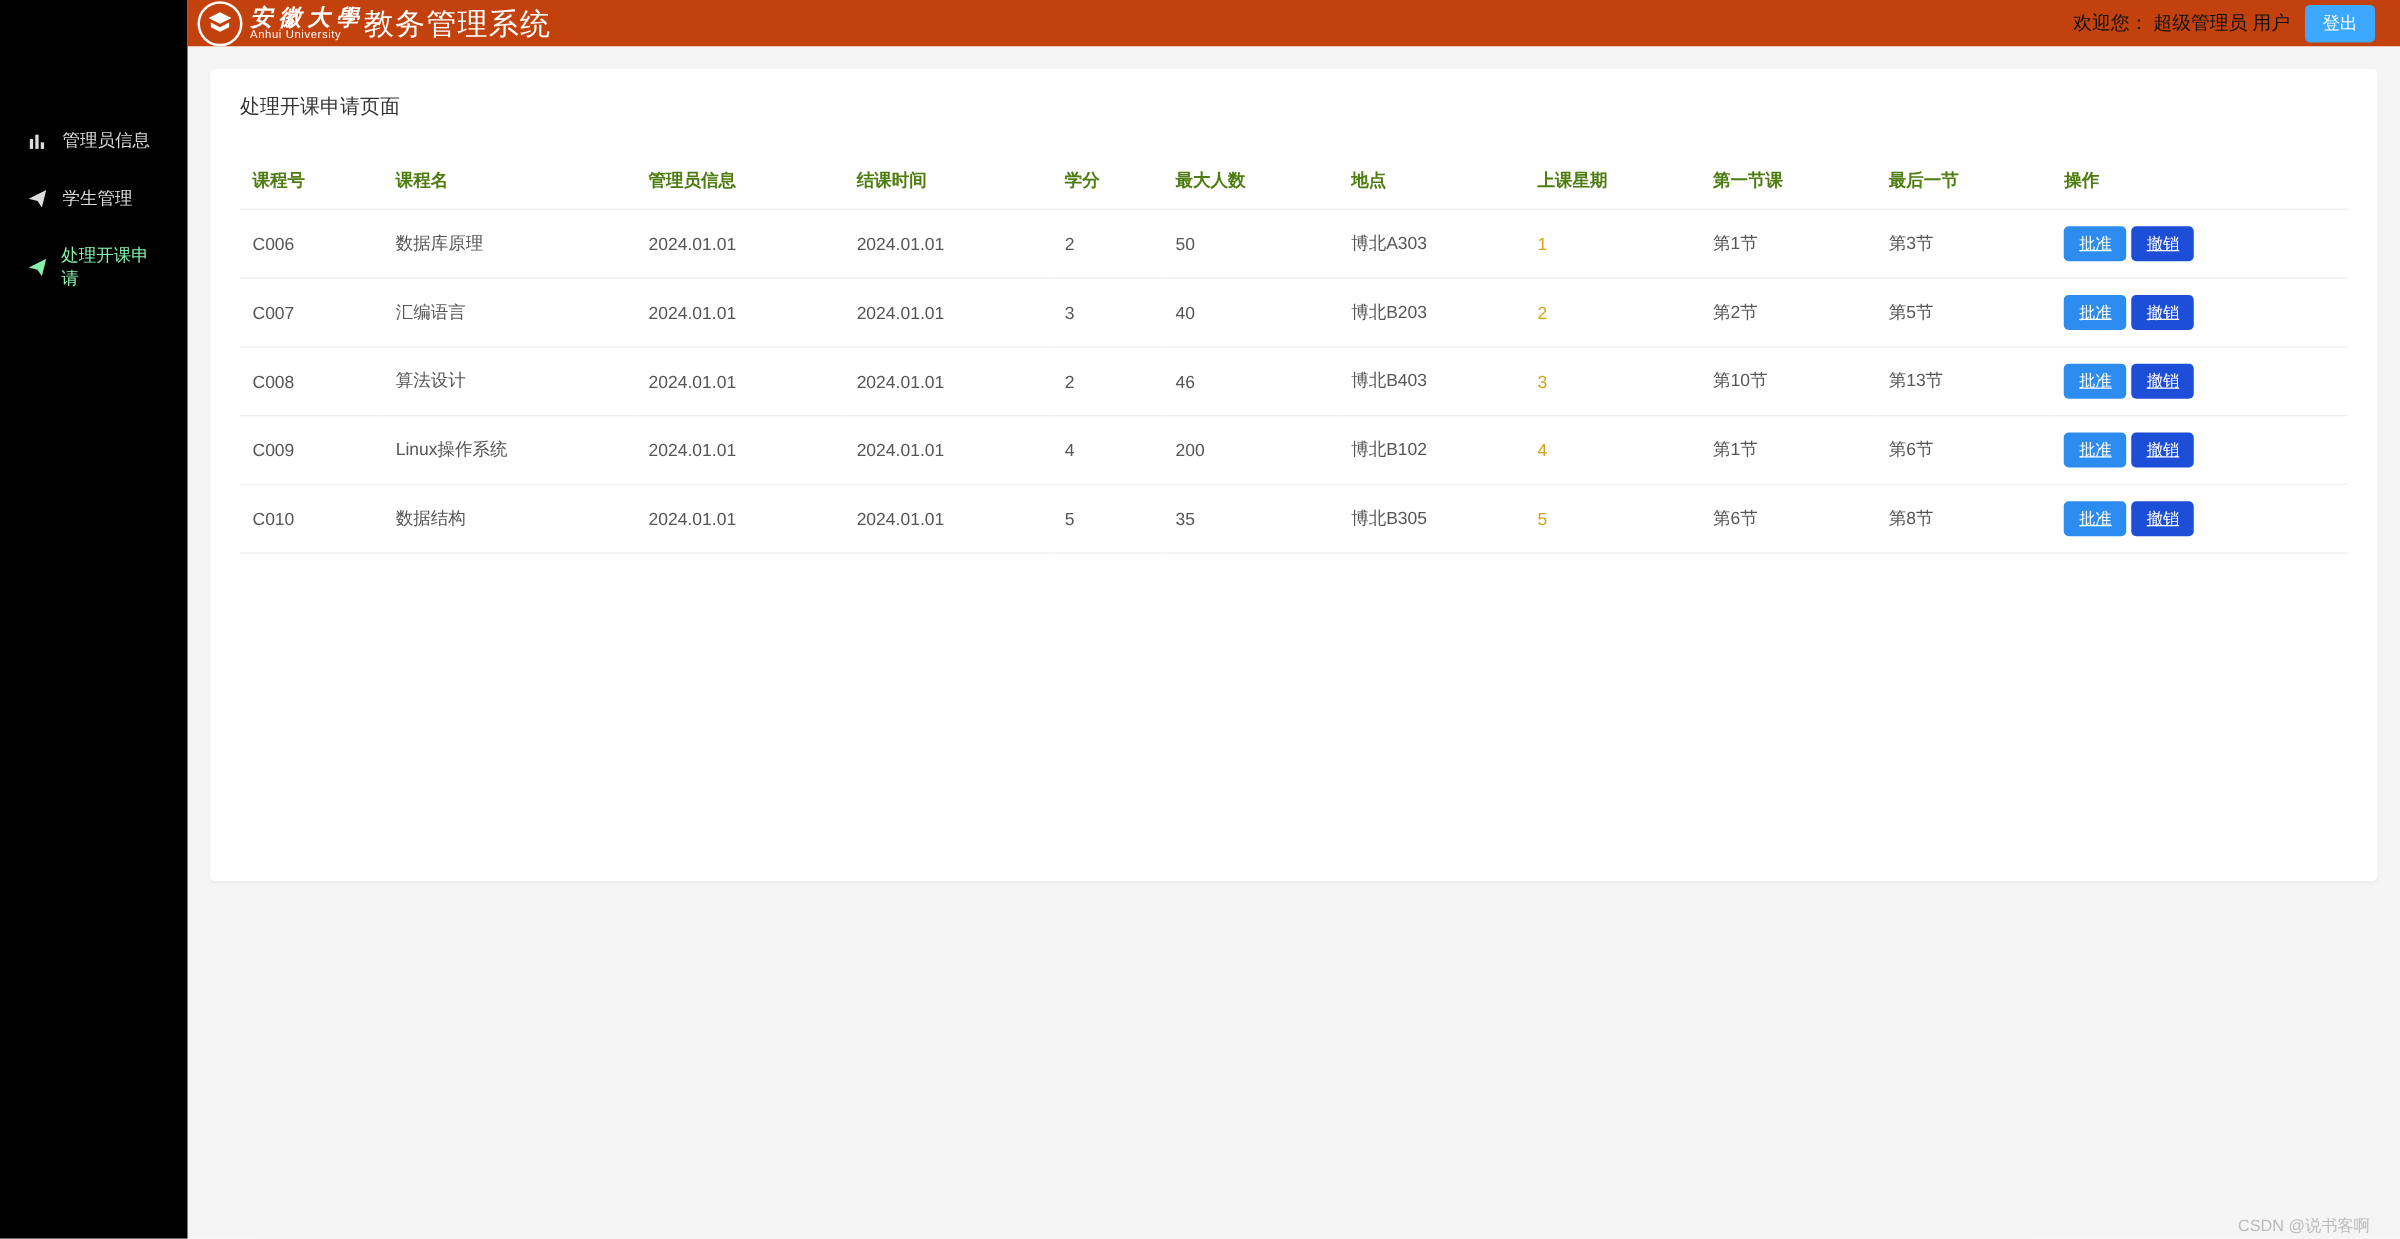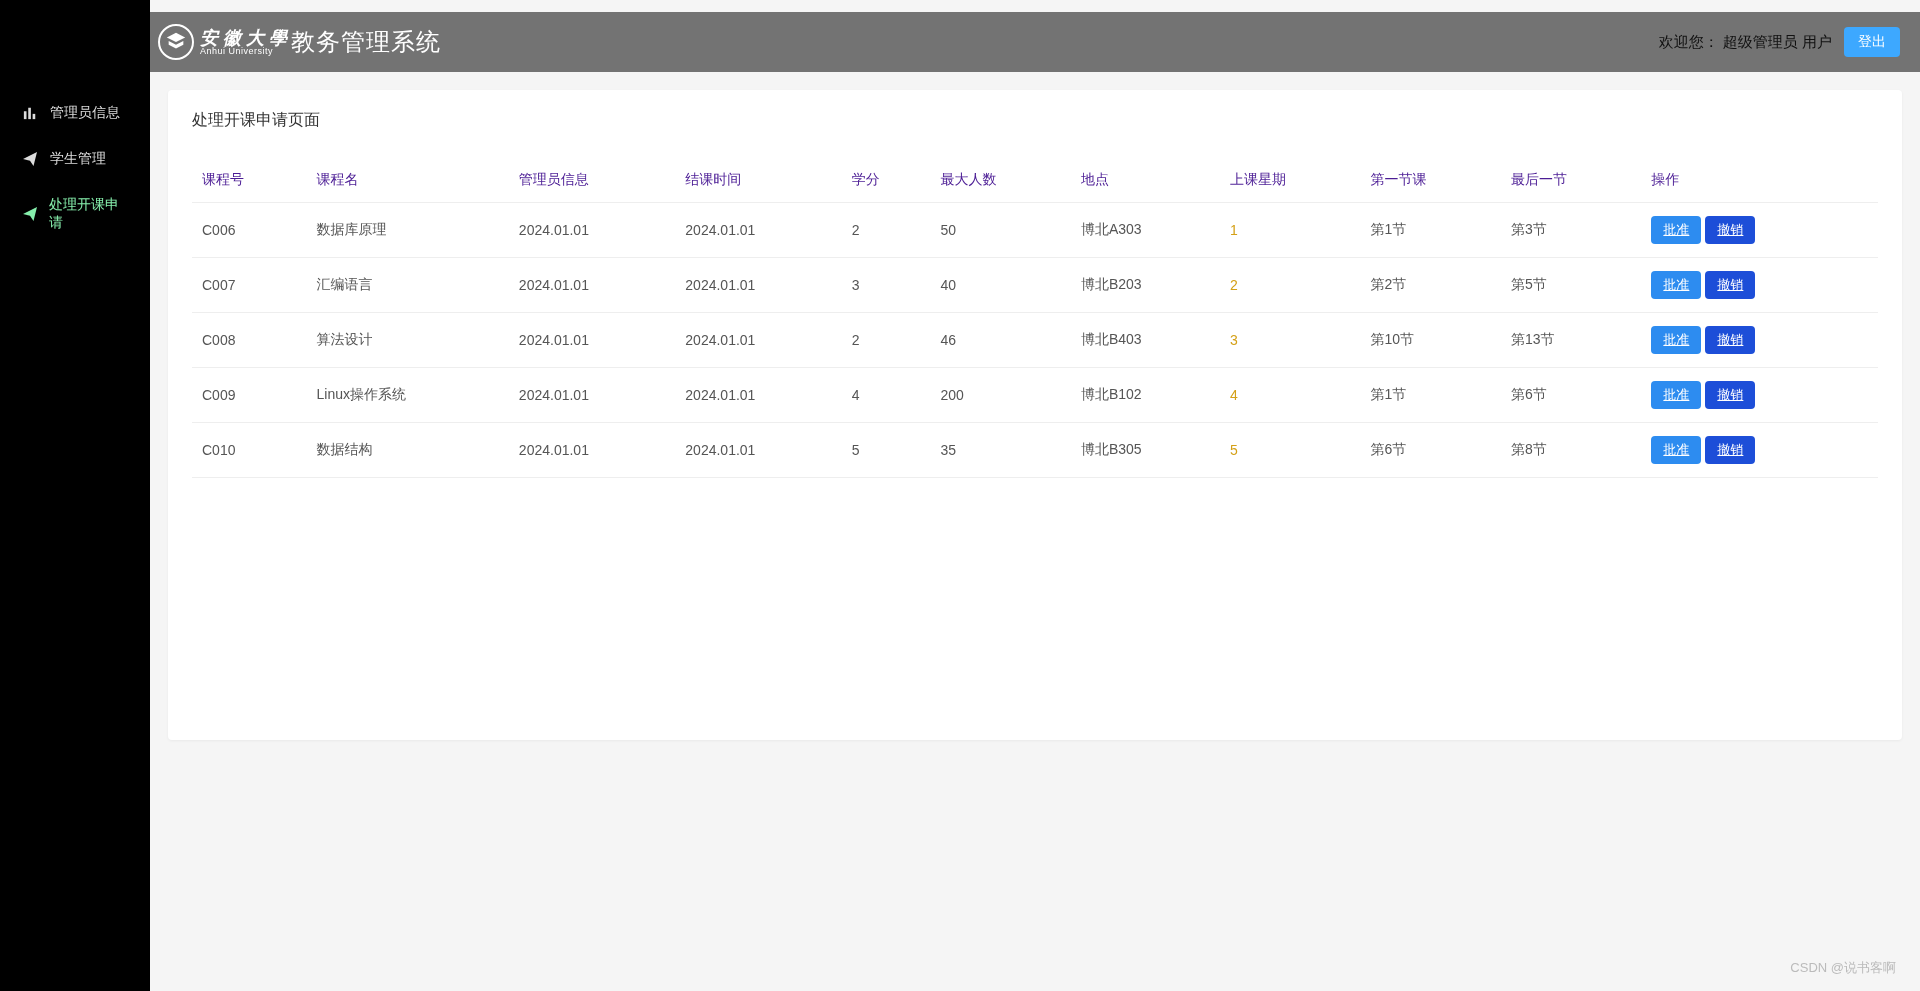--- a/index.html
+++ b/index.html
@@ -4,44 +4,44 @@
 <style>
 * { margin: 0; padding: 0; box-sizing: border-box; }
 body { font-family: "Microsoft YaHei", "Helvetica Neue", Arial, sans-serif; font-size: 14px; color: #333; background: #f5f5f5; overflow: hidden; }
 .app { display: flex; height: 991px; width: 1920px; }
 .sidebar { width: 150px; background: #000; color: #fff; padding-top: 90px; flex-shrink: 0; }
 .nav-item { display: flex; align-items: center; padding: 14px 22px; color: #ddd; cursor: pointer; font-size: 14px; }
 .nav-item.active { color: #86efac; }
 .nav-item .icon { width: 16px; height: 16px; margin-right: 12px; display: inline-flex; align-items: center; justify-content: center; }
 .nav-item svg { fill: currentColor; width: 14px; height: 14px; }
 .main { flex: 1; display: flex; flex-direction: column; }
-.topbar { height: 60px; background: #737373; color: #fff; display: flex; align-items: center; padding: 0 20px 0 8px; margin-top: 12px; }
+.topbar { height: 37px; background: #c2410c; color: #fff; display: flex; align-items: center; padding: 0 20px 0 8px; }
 .logo-wrap { display: flex; align-items: center; }
 .logo-img { width: 36px; height: 36px; border: 2px solid #fff; border-radius: 50%; display: flex; align-items: center; justify-content: center; margin-right: 6px; }
 .logo-img svg { fill: #fff; width: 22px; height: 22px; }
 .logo-text-wrap { display: flex; flex-direction: column; line-height: 1; }
 .logo-script { font-size: 18px; font-style: italic; font-weight: bold; }
 .logo-sub { font-size: 9px; letter-spacing: 0.5px; }
 .sys-title { font-size: 24px; font-weight: normal; margin-left: 4px; letter-spacing: 1px; }
 .topbar-spacer { flex: 1; }
 .welcome { font-size: 15px; margin-right: 12px; color: #111; }
 .logout-btn { background: #3da8ff; color: #fff; border: none; padding: 6px 14px; border-radius: 4px; font-size: 14px; cursor: pointer; }
 .content { flex: 1; padding: 18px; overflow: auto; position: relative; }
 .panel { background: #fff; border-radius: 4px; min-height: 650px; box-shadow: 0 1px 3px rgba(0,0,0,0.05); }
 .panel-header { padding: 20px 24px; font-size: 16px; color: #333; border-bottom: 1px solid transparent; }
 .table-wrap { padding: 6px 24px 24px; }
 table { width: 100%; border-collapse: collapse; }
 th, td { text-align: left; padding: 13px 10px; font-size: 14px; color: #555; border-bottom: 1px solid #eee; font-weight: normal; }
-th { color: #4c1d95; font-weight: 400; }
+th { color: #4d7c0f; font-weight: 700; }
 td.week-col { color: #d4a017; }
 .btn { display: inline-block; padding: 5px 12px; border-radius: 4px; color: #fff; font-size: 13px; border: none; cursor: pointer; margin-right: 4px; text-decoration: underline; }
 .btn-primary { background: #2d8cf0; }
 .btn-danger { background: #1d4ed8; }
 .footer { text-align: center; padding: 24px 0 18px; color: #333; font-size: 14px; }
-.watermark { position: absolute; right: 24px; bottom: 14px; color: #bbb; font-size: 13px; pointer-events: none; }
+.watermark { position: absolute; right: 24px; bottom: 1px; color: #bbb; font-size: 13px; pointer-events: none; }
 </style>
 </head>
 <body>
 
 <div class="app">
 
   <aside class="sidebar">
     <div class="nav-item">
       <span class="icon">
         <svg viewBox="0 0 16 16">

